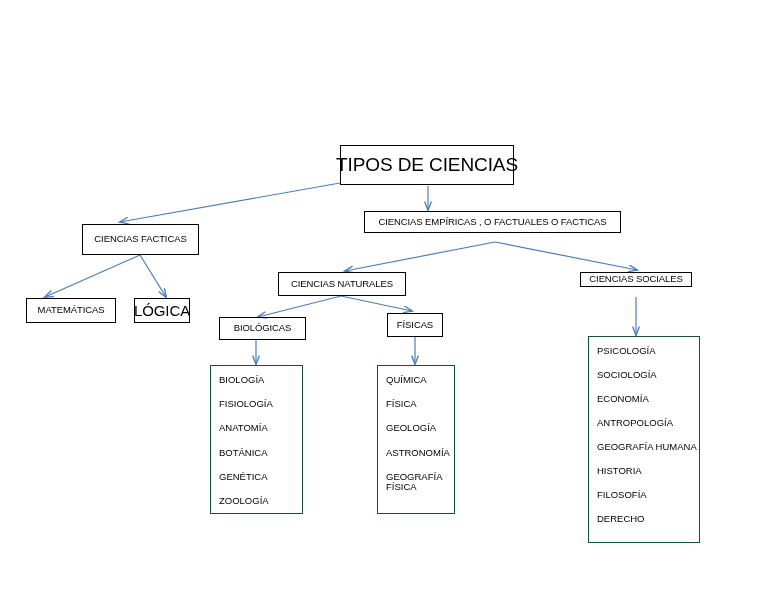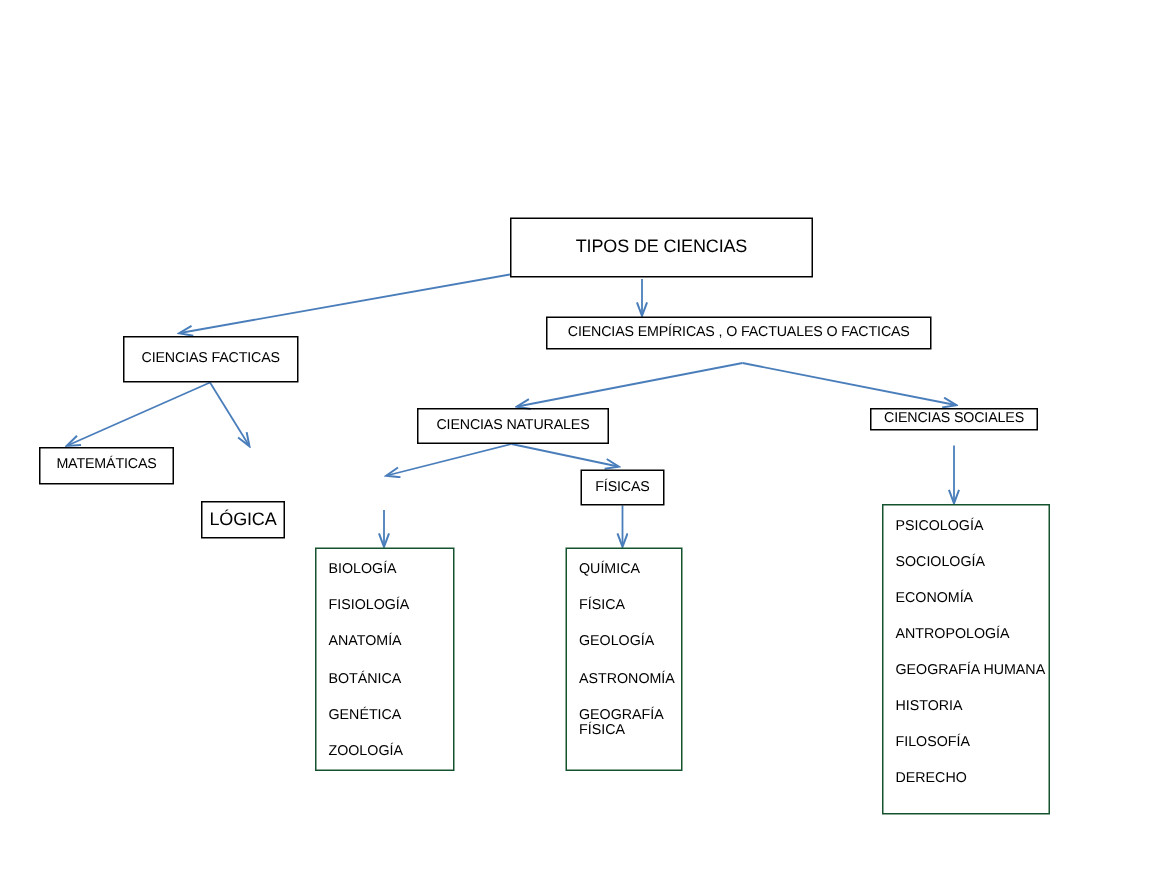--- a/index.html
+++ b/index.html
@@ -93,48 +93,51 @@
       <line x1="341" y1="296" x2="412" y2="311"></line>
 
       <line x1="256" y1="340" x2="256" y2="364"></line>
 
       <line x1="415" y1="337" x2="415" y2="364"></line>
 
       <line x1="636" y1="297" x2="636" y2="335"></line>
     </g>
   </svg>
 
-  <div class="node" style="left:340px; top:145px; width:202px; height:40px; font-size:12px;">
+  <div class="node" style="left:340px; top:145px; width:174px; height:40px; font-size:19px;">
     <span class="node-label">TIPOS DE CIENCIAS</span>
   </div>
 
   <div class="node" style="left:364px; top:211px; width:257px; height:22px; font-size:9.5px;">
     <span class="node-label">CIENCIAS EMPÍRICAS , O FACTUALES  O FACTICAS</span>
   </div>
 
   <div class="node" style="left:82px; top:224px; width:117px; height:31px; font-size:9.5px;">
     <span class="node-label">CIENCIAS FACTICAS</span>
   </div>
 
   <div class="node" style="left:26px; top:298px; width:90px; height:25px; font-size:9.5px;">
     <span class="node-label">MATEMÁTICAS</span>
   </div>
 
-  <div class="node" style="left:134px; top:298px; width:56px; height:25px; font-size:12px;margin-top:36px;">
+  <div class="node" style="left:134px; top:298px; width:56px; height:25px; font-size:15px;">
     <span class="node-label">LÓGICA</span>
   </div>
 
   <div class="node" style="left:278px; top:272px; width:128px; height:24px; font-size:9.5px;">
     <span class="node-label">CIENCIAS NATURALES</span>
   </div>
 
   <div class="node" style="left:580px; top:272px; width:112px; height:15px; font-size:9.5px;">
     <span class="node-label">CIENCIAS SOCIALES</span>
   </div>
 
+  <div class="node" style="left:219px; top:317px; width:87px; height:23px; font-size:9.5px;">
+    <span class="node-label">BIOLÓGICAS</span>
+  </div>
 
   <div class="node" style="left:387px; top:313px; width:56px; height:24px; font-size:9.5px;">
     <span class="node-label">FÍSICAS</span>
   </div>
 
   <div class="listbox" style="left:210px; top:365px; width:93px; height:149px; font-size:9.5px;">
     <div class="listbox-inner">
         <span class="list-item" style="margin-bottom: 13.8px;">BIOLOGÍA</span>
         <span class="list-item" style="margin-bottom: 13.8px;">FISIOLOGÍA</span>
         <span class="list-item" style="margin-bottom: 13.8px;">ANATOMÍA</span>

